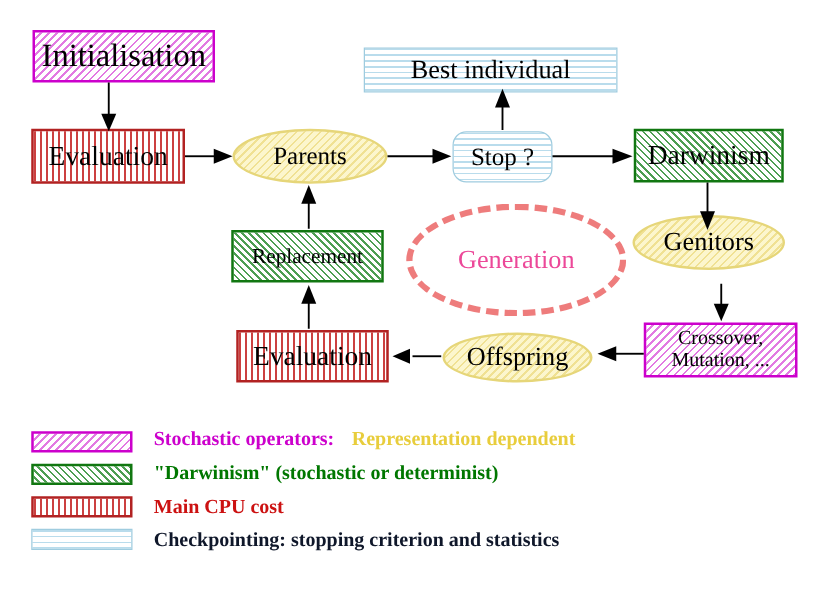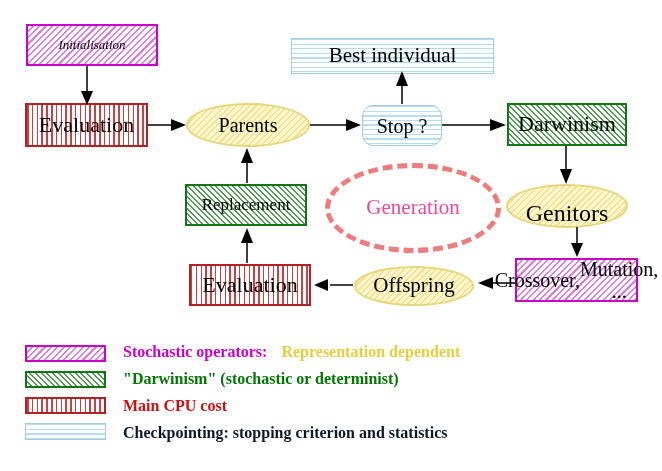--- a/index.html
+++ b/index.html
@@ -14,30 +14,30 @@
     background:repeating-linear-gradient(45deg,#ffffff 0px,#ffffff 2.6px,#4d9e52 2.6px,#4d9e52 4px);}
   .stripe-red{border:2px solid #b22222;
     background:repeating-linear-gradient(90deg,#cc4040 0px,#cc4040 1.5px,#ffffff 1.5px,#ffffff 4.8px);}
   .stripe-cyan{border:1px solid #9fccdf;
     background:repeating-linear-gradient(180deg,#b9dcec 0px,#b9dcec 1.3px,#ffffff 1.3px,#ffffff 4.6px);}
   .ellipse{border-radius:50%;border:2px solid #e6d679;
     background:repeating-linear-gradient(135deg,#fcf6cd 0px,#fcf6cd 3px,#f0e193 3px,#f0e193 4.5px);}
   .rounded{border-radius:11px;}
   .generation{border:5px dashed #ee7c7c;border-radius:50%;color:#ec4899;background:transparent;}
   
-  .n-init{left:26px;top:24px;width:132px;height:42px;font-size:13px;font-style:italic;}
+  .n-init{left:26px;top:24px;width:146px;height:42px;font-size:26px;}
   .n-eval-top{left:25px;top:103px;width:123px;height:44px;font-size:22px;}
   .n-best{left:291px;top:38px;width:203px;height:36px;font-size:21px;}
   .n-parents{left:186px;top:103px;width:124px;height:44px;font-size:20px;}
   .n-stop{left:362px;top:105px;width:80px;height:41px;font-size:20px;}
   .n-selection{left:507px;top:103px;width:120px;height:43px;font-size:22px;}
   .n-replacement{left:185px;top:184px;width:122px;height:42px;font-size:17px;}
   .n-generation{left:325px;top:163px;width:176px;height:90px;font-size:21px;}
-  .n-genitors{left:506px;top:184px;width:122px;height:44px;font-size:24px;align-items:flex-end;}
-  .n-crossover{left:515px;top:258px;width:123px;height:44px;font-size:20px;flex-direction:row;}
+  .n-genitors{left:506px;top:172px;width:122px;height:44px;font-size:21px;}
+  .n-crossover{left:515px;top:258px;width:123px;height:44px;font-size:16px;flex-direction:column;}
   .n-offspring{left:354px;top:266px;width:120px;height:40px;font-size:21px;}
   .n-eval-bot{left:189px;top:264px;width:122px;height:42px;font-size:22px;}
   
   .arrows{position:absolute;left:0;top:0;width:662px;height:471px;pointer-events:none;}
   .arrows line{stroke:#000;stroke-width:1.5;}
   .arrows polygon{fill:#000;}
   
   .swatch{position:absolute;left:25px;width:81px;height:17px;box-sizing:border-box;}
   .sw1{top:345px;}
   .sw2{top:371px;border-width:2px;}

